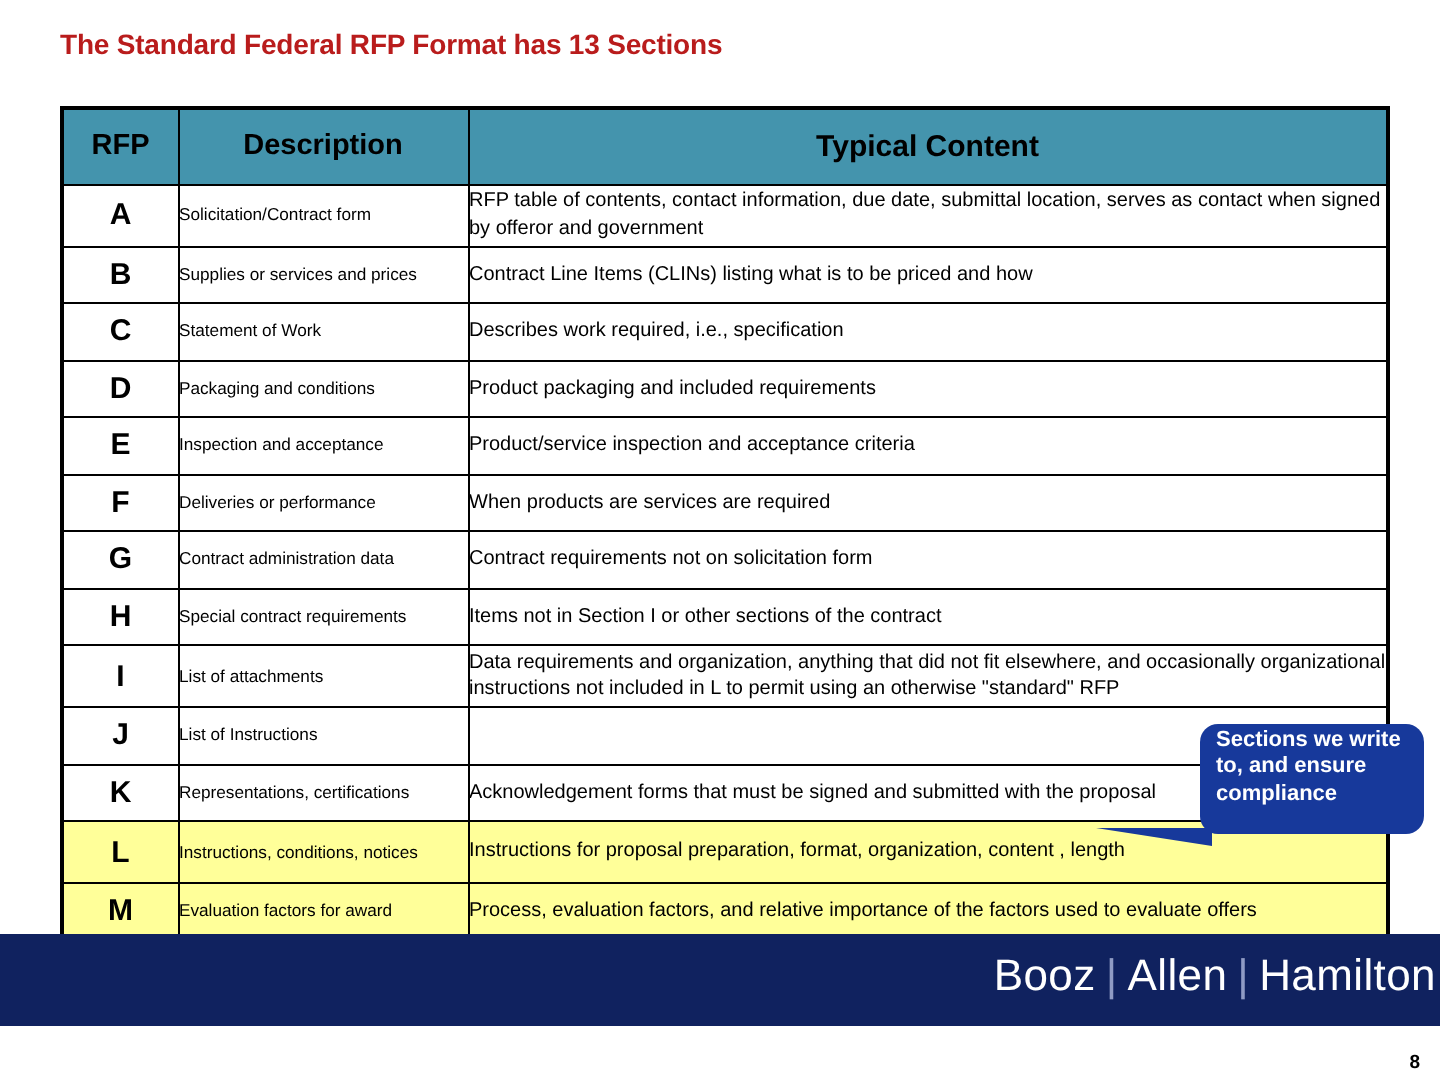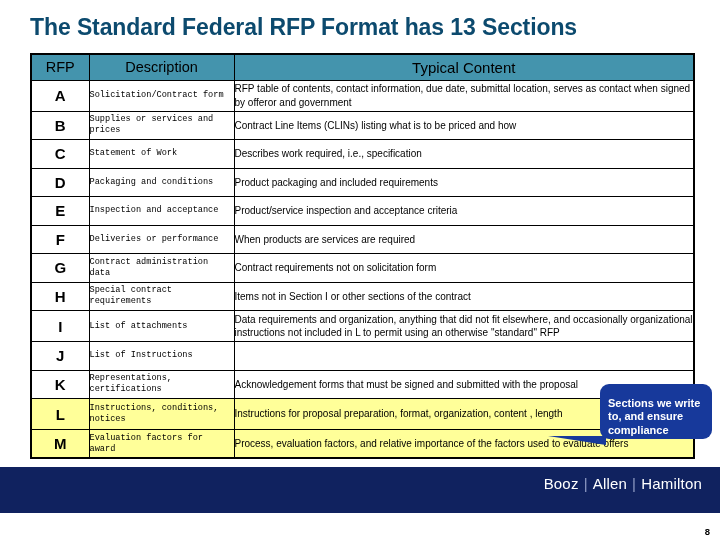--- a/index.html
+++ b/index.html
@@ -17,23 +17,23 @@
     height: 540px;
     background: #ffffff;
   }
 
   
   #slide-title {
     position: absolute;
     left: 30px;
     top: 14px;
     width: 660px;
-    font-size: 23px;
-    font-weight: bold;
-    color: #0c4a6e;
+    font-size: 14px;
+    font-weight: bold;
+    color: #b91c1c;
     letter-spacing: -0.1px;
     white-space: nowrap;
   }
 
   
   #rfp-table-wrap {
     position: absolute;
     left: 30px;
     top: 53px;
     width: 663px;
@@ -53,43 +53,42 @@
   table.rfp th, table.rfp td {
     border: 1px solid #000000;
     padding: 0;
     vertical-align: middle;
   }
 
   
   thead tr th {
     background: #4494ad;
     color: #000000;
-    font-weight: normal;
+    font-weight: bold;
     text-align: center;
-    height: 26px;
+    height: 38px;
     font-size: 14.5px;
     border-bottom: 2px solid #000000;
   }
   th.h-rfp { font-size: 14.5px; }
   th.h-desc { font-size: 14.5px; margin-left: 13px; }
   th.h-cont { font-size: 15px; }
 
   
   td.letter {
     text-align: center;
     font-weight: bold;
     font-size: 15px;
     color: #000000;
   }
   td.desc {
     font-size: 8.6px;
     color: #000000;
     padding: 2px 3px 2px 5px;
     line-height: 1.28;
-    font-family: Liberation Mono, monospace;
   }
   td.content {
     font-size: 10px;
     color: #000000;
     padding: 2px 3px 2px 4px;
     line-height: 1.32;
   }
 
   tr.r-normal td { background: #ffffff; }
   tr.r-hl td     { background: #ffff99; }
@@ -103,23 +102,22 @@
     left: 600px;
     top: 362px;
     width: 112px;
     height: 55px;
     background: #17399b;
     border-radius: 9px;
     color: #ffffff;
     font-weight: bold;
     font-size: 11px;
     line-height: 1.22;
-    padding: 13px 6px 4px 8px;
+    padding: 2px 6px 4px 8px;
     z-index: 20;
-    margin-top: 22px;
   }
   #callout-tail-2 {
     position: absolute;
     left: -52px;
     top: 52px;
     width: 0; height: 0;
     border-style: solid;
     border-width: 9px 0 0 58px;
     border-color: #17399b transparent transparent transparent;
   }
@@ -128,24 +126,24 @@
   #footer-bar {
     position: absolute;
     left: 0;
     bottom: 27px;
     width: 720px;
     height: 46px;
     background: #10225f;
   }
   #footer-logo {
     position: absolute;
-    right: 18px;
+    right: 2px;
     top: 8px;
     color: #ffffff;
-    font-size: 15px;
+    font-size: 22px;
     font-weight: normal;
     letter-spacing: 0.2px;
     white-space: nowrap;
   }
   #footer-logo .sep {
     color: #8f9bc4;
     padding: 0 5px;
     font-weight: 300;
   }
   #page-number {

